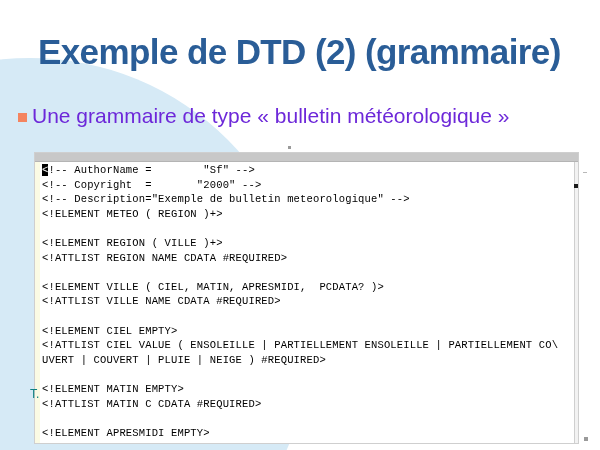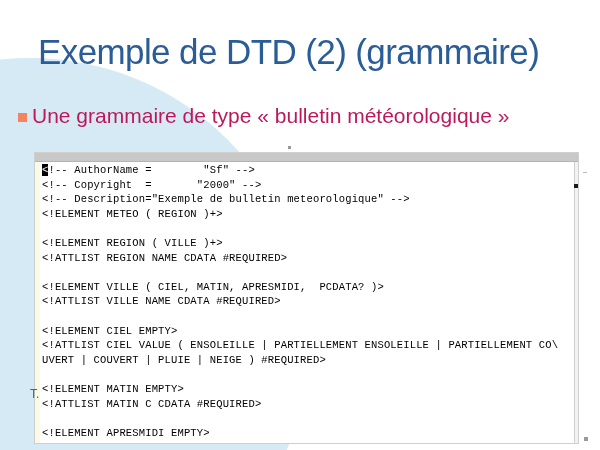--- a/index.html
+++ b/index.html
@@ -29,21 +29,21 @@
 
   
   #page-title {
     position: absolute;
     left: 38px;
     top: 34px;
     width: 540px;
     z-index: 3;
     color: #2a5d97;
     font-size: 35px;
-    font-weight: normal;
+    font-weight: bold;
     letter-spacing: -0.6px;
     line-height: 1.05;
     white-space: nowrap;
   }
 
   
   #bullet-row {
     position: absolute;
     left: 18px;
     top: 104px;
@@ -54,21 +54,21 @@
   }
   #bullet-marker {
     width: 9px;
     height: 9px;
     background: #f4845f;
     margin-right: 5px;
     margin-top: 4px;
     flex: none;
   }
   #bullet-text {
-    color: #be185d;
+    color: #6d28d9;
     font-size: 21px;
     line-height: 1.1;
   }
 
   
   #code-object {
     position: absolute;
     left: 34px;
     top: 152px;
     width: 545px;

